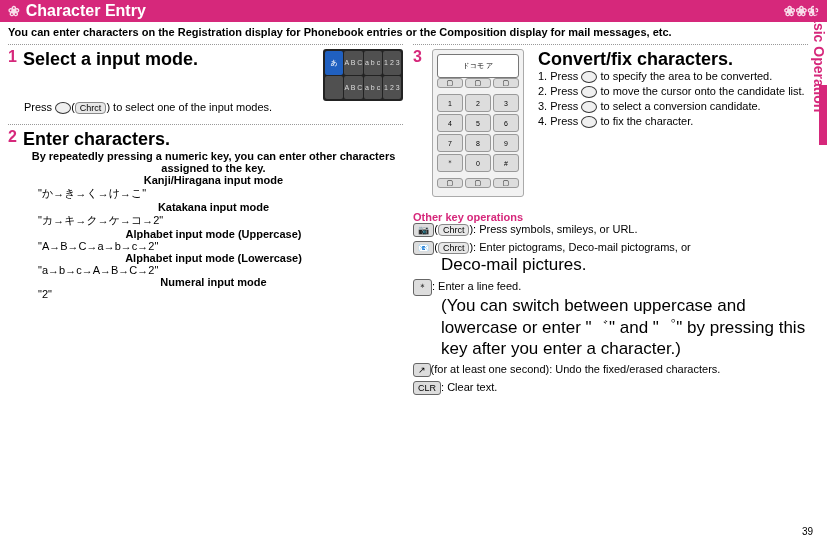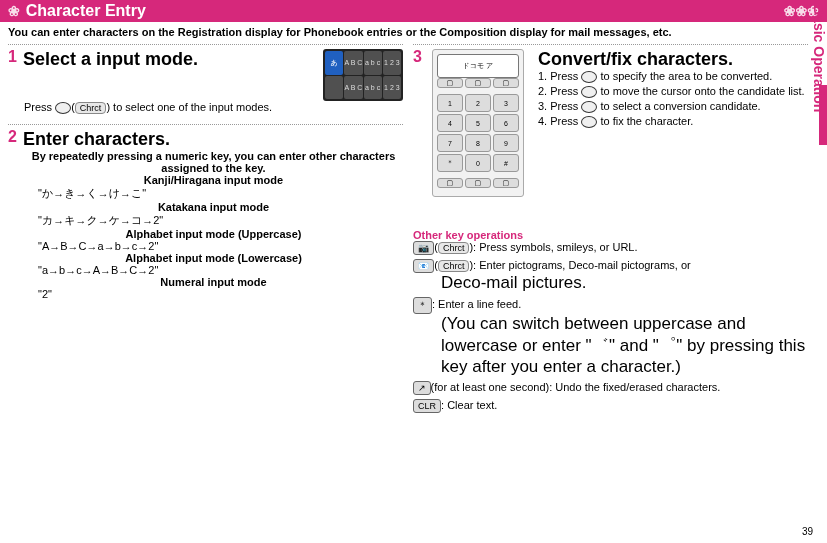--- a/index.html
+++ b/index.html
@@ -182,21 +182,21 @@
     border:1px solid #888;
     border-radius:4px;
     padding:0 4px;
     font-size:9px;
     vertical-align:middle;
   }
   .other-ops-title {
     color: #d6287b;
     font-weight: bold;
     font-size: 11px;
-    margin-top: 32px;
+    margin-top: 14px;
   }
   .other-ops .item {
     margin-bottom: 4px;
     font-size: 11px;
   }
   .other-ops .desc {
     margin-left: 28px;
     font-size: 17px;
   }
   .side-tab {

